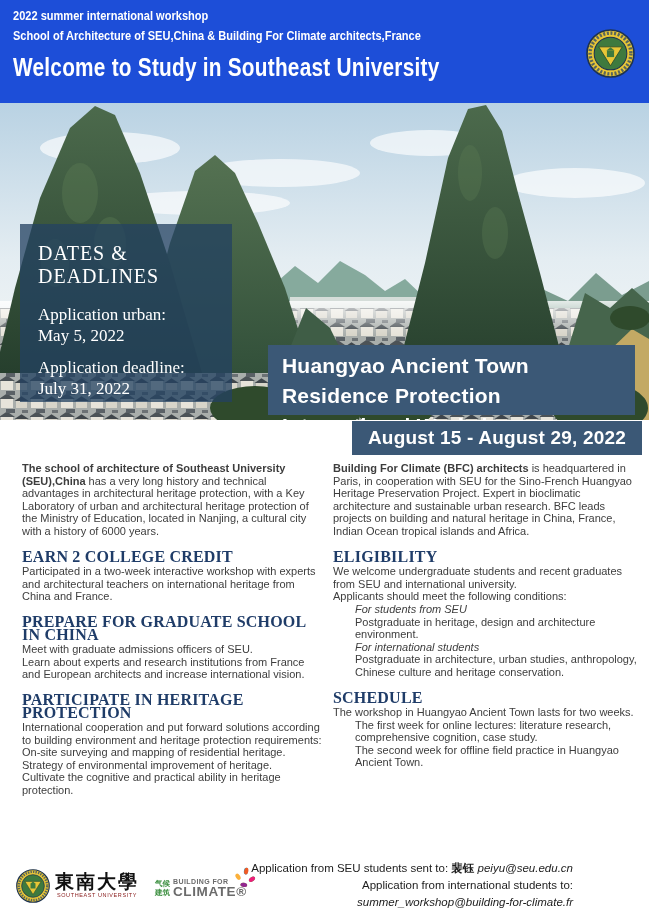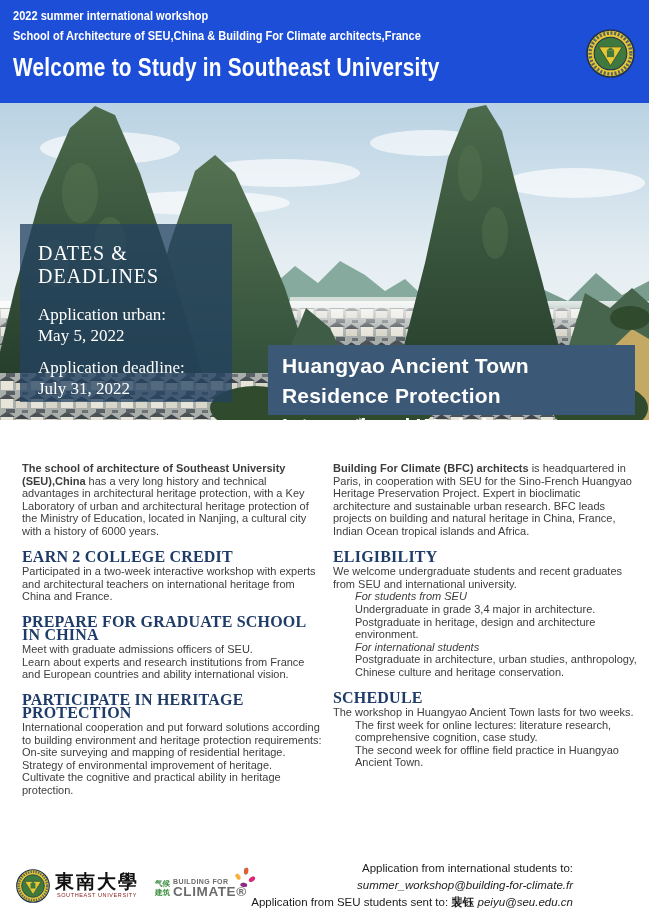--- a/index.html
+++ b/index.html
@@ -176,53 +176,54 @@
     <div class="dates-value">May 5, 2022</div>
     <div class="dates-label">Application deadline:</div>
     <div class="dates-value">July 31, 2022</div>
   </div>
 
   <div class="banner">
     <span class="line">Huangyao Ancient Town Residence</span>
     <span class="line">Protection International Workshop</span>
   </div>
 
+  <div class="dateband">August 15 - August 29, 2022</div>
 
   <main class="content">
     <section class="col left">
       <p class="intro"><b>The school of architecture of Southeast University (SEU),China</b><span> has a very long  history and technical advantages in architectural heritage protection, with a Key Laboratory of urban and architectural heritage protection of the Ministry of Education, located in Nanjing, a cultural city with a history of 6000 years.</span></p>
 
       <div class="sect">
         <h3>EARN 2 COLLEGE CREDIT</h3>
         <span class="line">Participated in a two-week interactive workshop with experts and architectural teachers on international heritage from China and France.</span>
       </div>
 
       <div class="sect">
         <h3>PREPARE FOR GRADUATE SCHOOL IN CHINA</h3>
         <span class="line">Meet with graduate admissions officers of SEU.</span>
-        <span class="line">Learn about experts and research institutions from France and European countries and ability international vision.</span>
+        <span class="line">Learn about experts and research institutions from France and European architects and increase international vision.</span>
       </div>
 
       <div class="sect">
         <h3>PARTICIPATE IN HERITAGE PROTECTION</h3>
         <span class="line">International cooperation and put forward solutions according to building environment and heritage protection requirements:</span>
         <span class="line">On-site surveying and mapping of residential heritage.</span>
         <span class="line">Strategy of environmental improvement of heritage.</span>
         <span class="line">Cultivate the cognitive and practical ability in heritage protection.</span>
       </div>
     </section>
 
     <section class="col right">
       <p class="intro"><b>Building For Climate (BFC) architects</b><span> is headquartered in Paris, in cooperation with SEU for the Sino-French Huangyao Heritage Preservation Project. Expert in bioclimatic architecture and sustainable urban research. BFC leads projects on building and natural heritage in China, France, Indian Ocean tropical islands and Africa.</span></p>
 
       <div class="sect">
         <h3>ELIGIBILITY</h3>
         <span class="line">We welcome undergraduate students  and recent graduates from SEU and international university.</span>
+        <span class="line">Applicants should meet the following conditions:</span>
         <span class="line indent ital">For students from SEU</span>
-        <span class="line indent">Undergraduate in grade 3,4 major in architecture.</span>
         <span class="line indent">Postgraduate in heritage, design and architecture environment.</span>
         <span class="line indent ital">For international students</span>
         <span class="line indent">Postgraduate in architecture, urban studies, anthropology, Chinese culture and heritage conservation.</span>
       </div>
 
       <div class="sect">
         <h3>SCHEDULE</h3>
         <span class="line">The workshop in Huangyao Ancient Town lasts for two weeks.</span>
         <span class="line indent">The first week for online lectures: literature research, comprehensive cognition, case study.</span>
         <span class="line indent">The second week for offline field practice in Huangyao Ancient Town.</span>
@@ -249,18 +250,18 @@
       <div class="bfc-en">
         <div class="bfc-top">BUILDING FOR</div>
         <div class="bfc-bottom">CLIMATE®</div>
       </div>
       <svg class="pinwheel">
           <use href="#bfc-pinwheel"></use>
         </svg>
     </div>
 
     <div class="apply">
+      <div class="apply-line"><span>Application from SEU students sent to: </span><b>裴钰 </b><i>peiyu@seu.edu.cn</i></div>
       <div class="apply-line"><span>Application from international students to: </span><i>summer_workshop@building-for-climate.fr</i></div>
-      <div class="apply-line"><span>Application from SEU students sent to: </span><b>裴钰 </b><i>peiyu@seu.edu.cn</i></div>
     </div>
   </footer>
 
 </div>
 
 </body></html>

